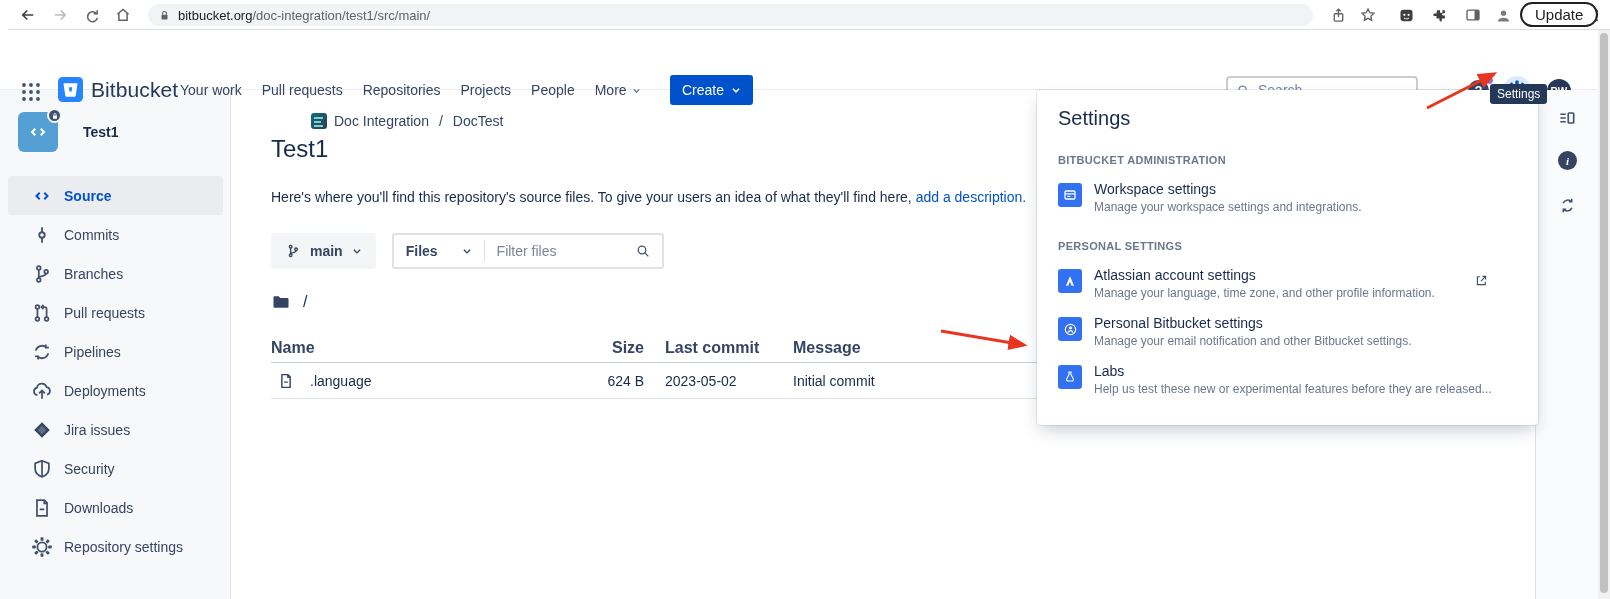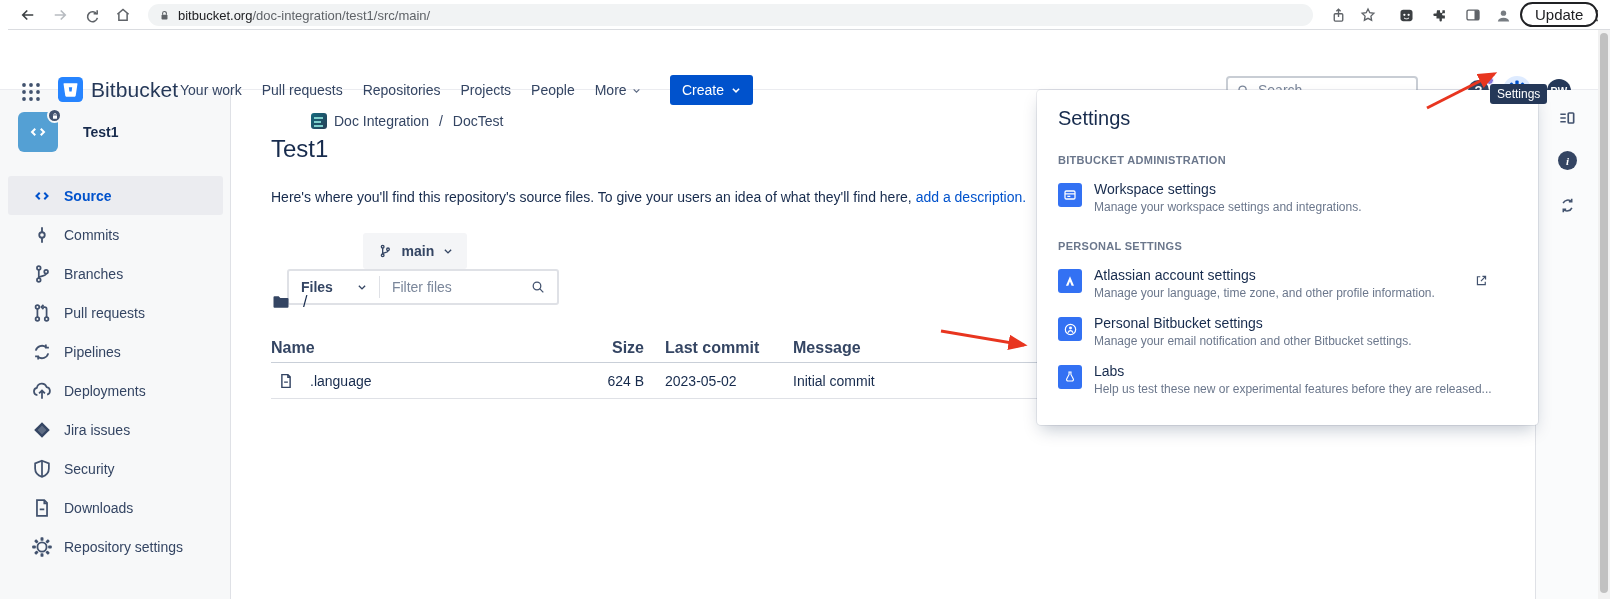--- a/index.html
+++ b/index.html
@@ -52,21 +52,21 @@
   
   .main { position:absolute; left:232px; top:90px; width:1070px; height:509px; background:#fff; z-index:1; }
   .crumbs { position:absolute; left:39px; top:23px; display:flex; align-items:center; font-size:14px; color:#344563;padding-left:40px; }
   .crumb { color:#344563; cursor:pointer; }
   .crumb-sep { margin:0 10px; color:#344563; }
   .proj-avatar { width:16px; height:16px; border-radius:3px; margin-right:7px; background:linear-gradient(135deg,#156a7e 0%,#25455c 85%); position:relative; overflow:hidden; }
   .proj-avatar i { position:absolute; left:3px; height:2px; background:#7fd1cd; display:block; }
   .page-title { position:absolute; left:39px; top:45px; font-size:24px; font-weight:500; color:#172b4d; }
   .repo-desc { position:absolute; left:39px; top:99px; font-size:14px; color:#172b4d; white-space:nowrap; width:1030px; overflow:hidden; }
   .repo-desc a { color:#0052cc; text-decoration:none; }
-  .toolbar { position:absolute; left:39px; top:143px; display:flex; align-items:center;flex-direction:column; }
+  .toolbar { position:absolute; left:39px; top:143px; display:flex; align-items:center; }
   .branch-chip { height:36px; background:#f4f5f7; border-radius:3px; display:flex; align-items:center; padding:0 14px; gap:9px; font-size:14px; font-weight:600; color:#344563; cursor:pointer; }
   .files-group { margin-left:16px; height:36px; border:2px solid #dfe1e6; border-radius:3px; display:flex; align-items:center; background:#fff; }
   .files-dd { display:flex; align-items:center; gap:24px; padding:0 12px; font-size:14px; font-weight:600; color:#344563; cursor:pointer; height:100%; }
   .files-sep { width:1px; height:22px; background:#dfe1e6; }
   .files-group input { border:none; outline:none; font-size:14px; width:150px; padding:0 8px 0 12px; color:#344563; font-family:"Liberation Sans",sans-serif; }
   .files-group input::placeholder { color:#7a869a; }
   .files-mag { padding-right:11px; color:#42526e; }
   .path-row { position:absolute; left:39px; top:202px; display:flex; align-items:center; gap:12px; font-size:16px; color:#172b4d; }
   .ftable { position:absolute; left:39px; top:244px; width:1012px; }
   .ftable .thead { display:flex; align-items:center; height:29px; border-bottom:1px solid #c9cfd8; font-size:16px; font-weight:700; color:#344563; }

